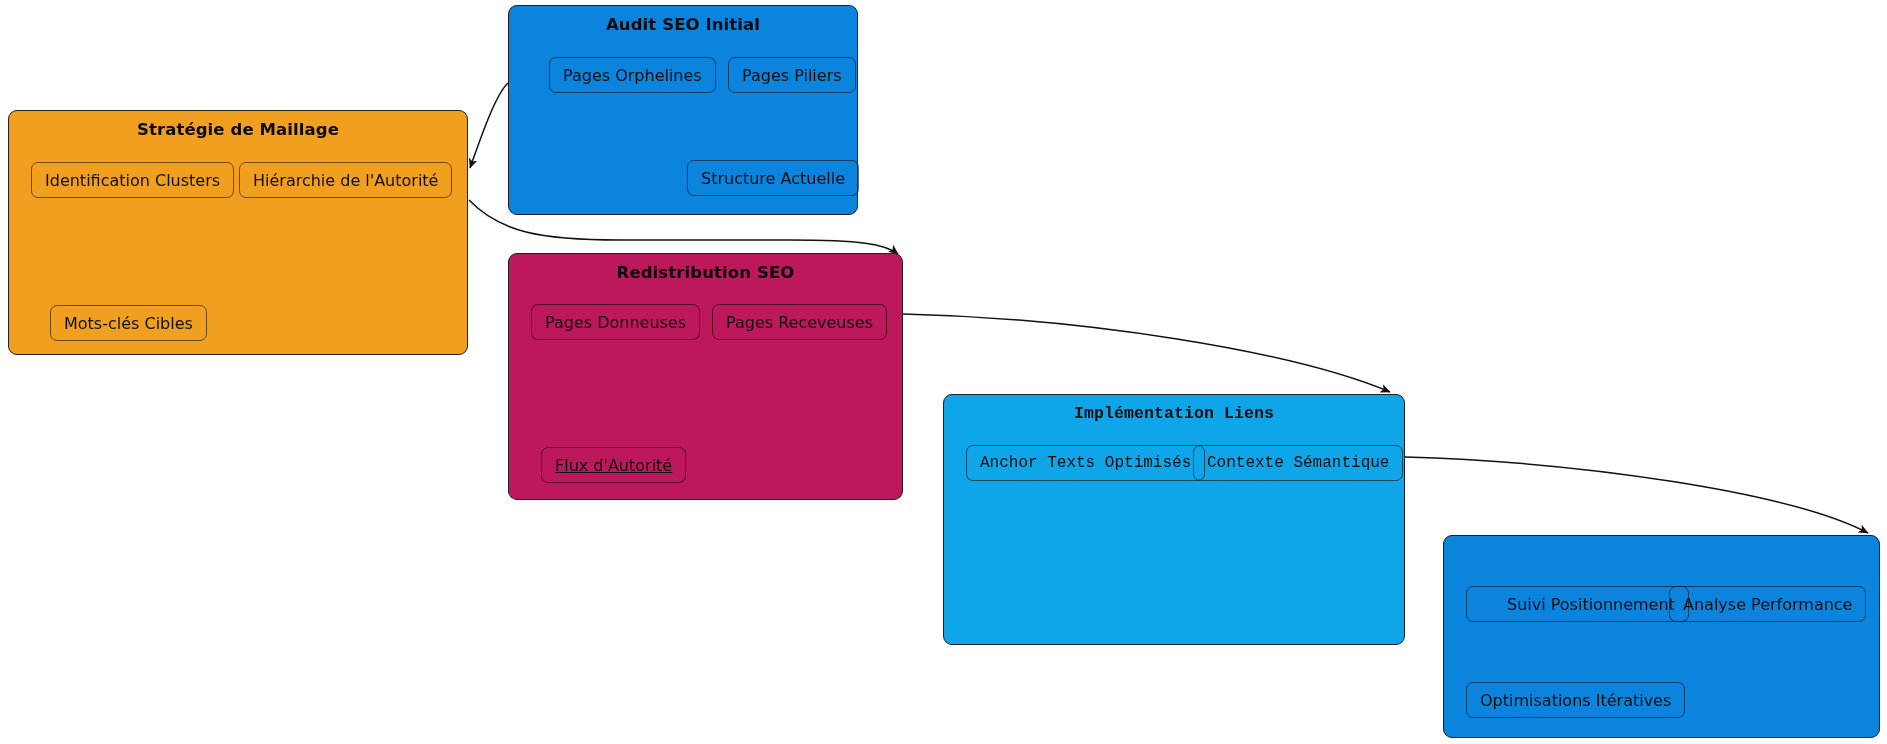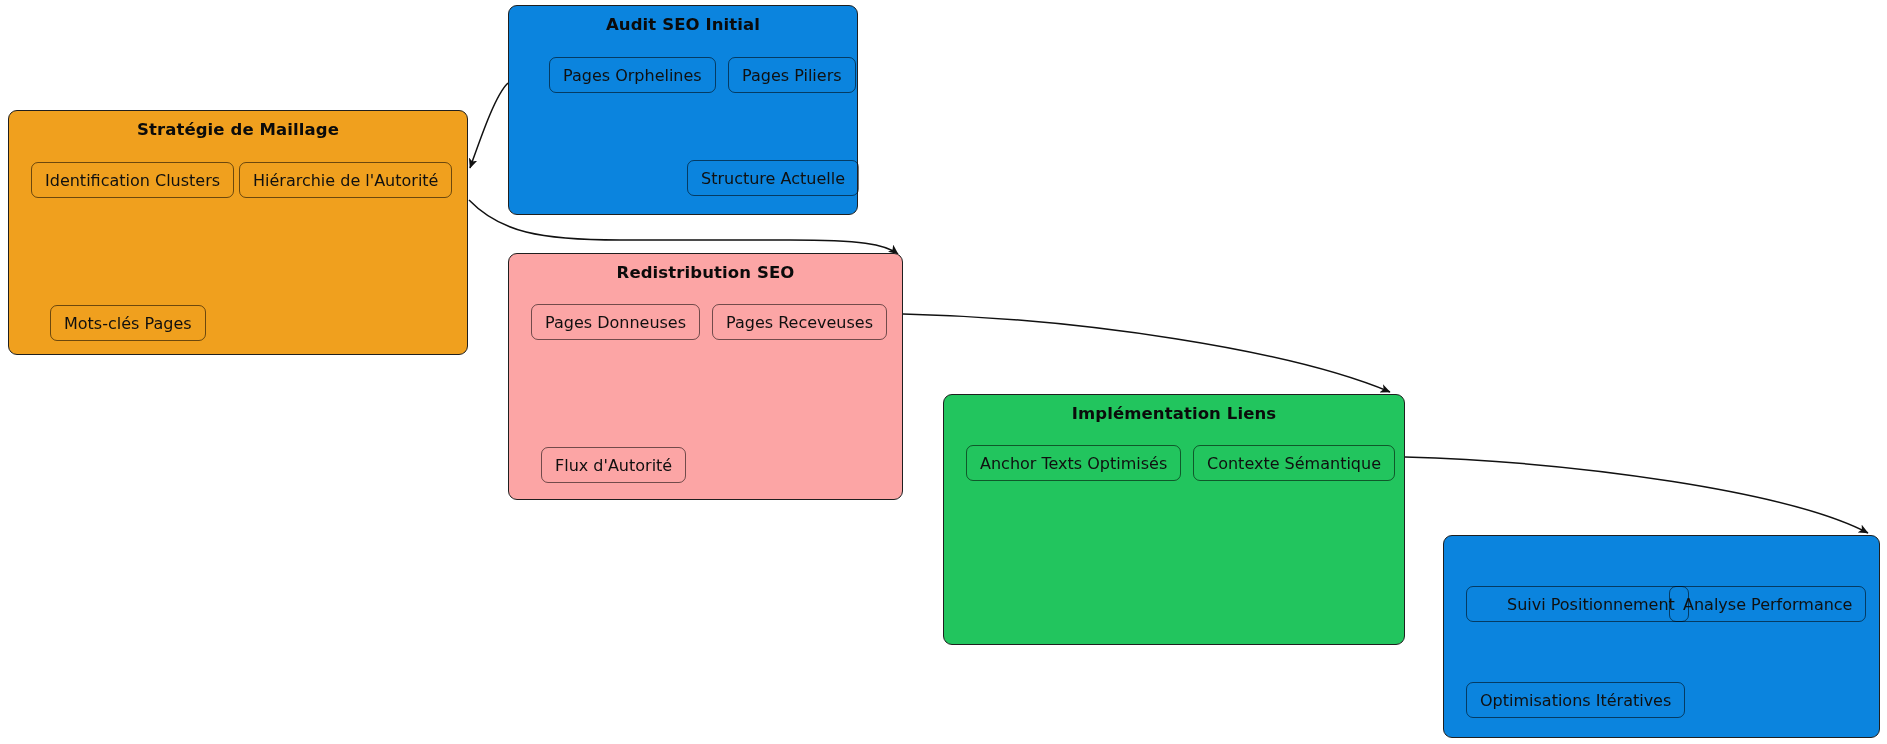--- a/index.html
+++ b/index.html
@@ -57,22 +57,22 @@
     border-radius: 7px;
     border: 1.1px solid rgba(0,0,0,0.55);
     font-size: 16px;
     color: #101010;
     white-space: nowrap;
     background: transparent;
   }
   
   .c-blue   { background: #0b84de; }
   .c-orange { background: #f0a01e; }
-  .c-green  { background: #fca5a5; }
-  .c-red    { background: #22c55e; }
+  .c-green  { background: #be185d; }
+  .c-red    { background: #0ea5e9; font-family: Liberation Mono, monospace; }
 </style>
 </head>
 <body>
 
 <div id="stage">
 
   <svg class="edges" viewBox="0 0 1887 744" width="1887" height="744" xmlns="http://www.w3.org/2000/svg">
     <defs>
       <marker id="arrowhead" markerWidth="11" markerHeight="9" refX="9.5" refY="4.5" orient="auto" markerUnits="userSpaceOnUse">
         <path d="M0,0 L10,4.5 L0,9 L2.6,4.5 Z" fill="#111111"></path>
@@ -92,28 +92,28 @@
     <div class="cluster-title">Audit SEO Initial</div>
     <div class="node" style="left:40px; top:51px;">Pages Orphelines</div>
     <div class="node" style="left:219px; top:51px;">Pages Piliers</div>
     <div class="node" style="left:178px; top:154px;">Structure Actuelle</div>
   </div>
 
   <div class="cluster c-orange" style="left:8px; top:110px; width:460px; height:245px;">
     <div class="cluster-title">Stratégie de Maillage</div>
     <div class="node" style="left:22px; top:51px;">Identification Clusters</div>
     <div class="node" style="left:230px; top:51px;">Hiérarchie de l'Autorité</div>
-    <div class="node" style="left:41px; top:194px;">Mots-clés Pages</div>
+    <div class="node" style="left:41px; top:194px;">Mots-clés Cibles</div>
   </div>
 
   <div class="cluster c-green" style="left:508px; top:253px; width:395px; height:247px;">
     <div class="cluster-title">Redistribution SEO</div>
     <div class="node" style="left:22px; top:50px;">Pages Donneuses</div>
     <div class="node" style="left:203px; top:50px;">Pages Receveuses</div>
-    <div class="node" style="left:32px; top:193px;">Flux d'Autorité</div>
+    <div class="node" style="left:32px; top:193px;text-decoration:underline;">Flux d'Autorité</div>
   </div>
 
   <div class="cluster c-red" style="left:943px; top:394px; width:462px; height:251px;">
     <div class="cluster-title">Implémentation Liens</div>
     <div class="node" style="left:22px; top:50px;">Anchor Texts Optimisés</div>
     <div class="node" style="left:249px; top:50px;">Contexte Sémantique</div>
   </div>
 
   <div class="cluster c-blue" style="left:1443px; top:535px; width:437px; height:203px;">
     <div class="node" style="left:22px; top:50px;padding-left:40px;">Suivi Positionnement</div>

